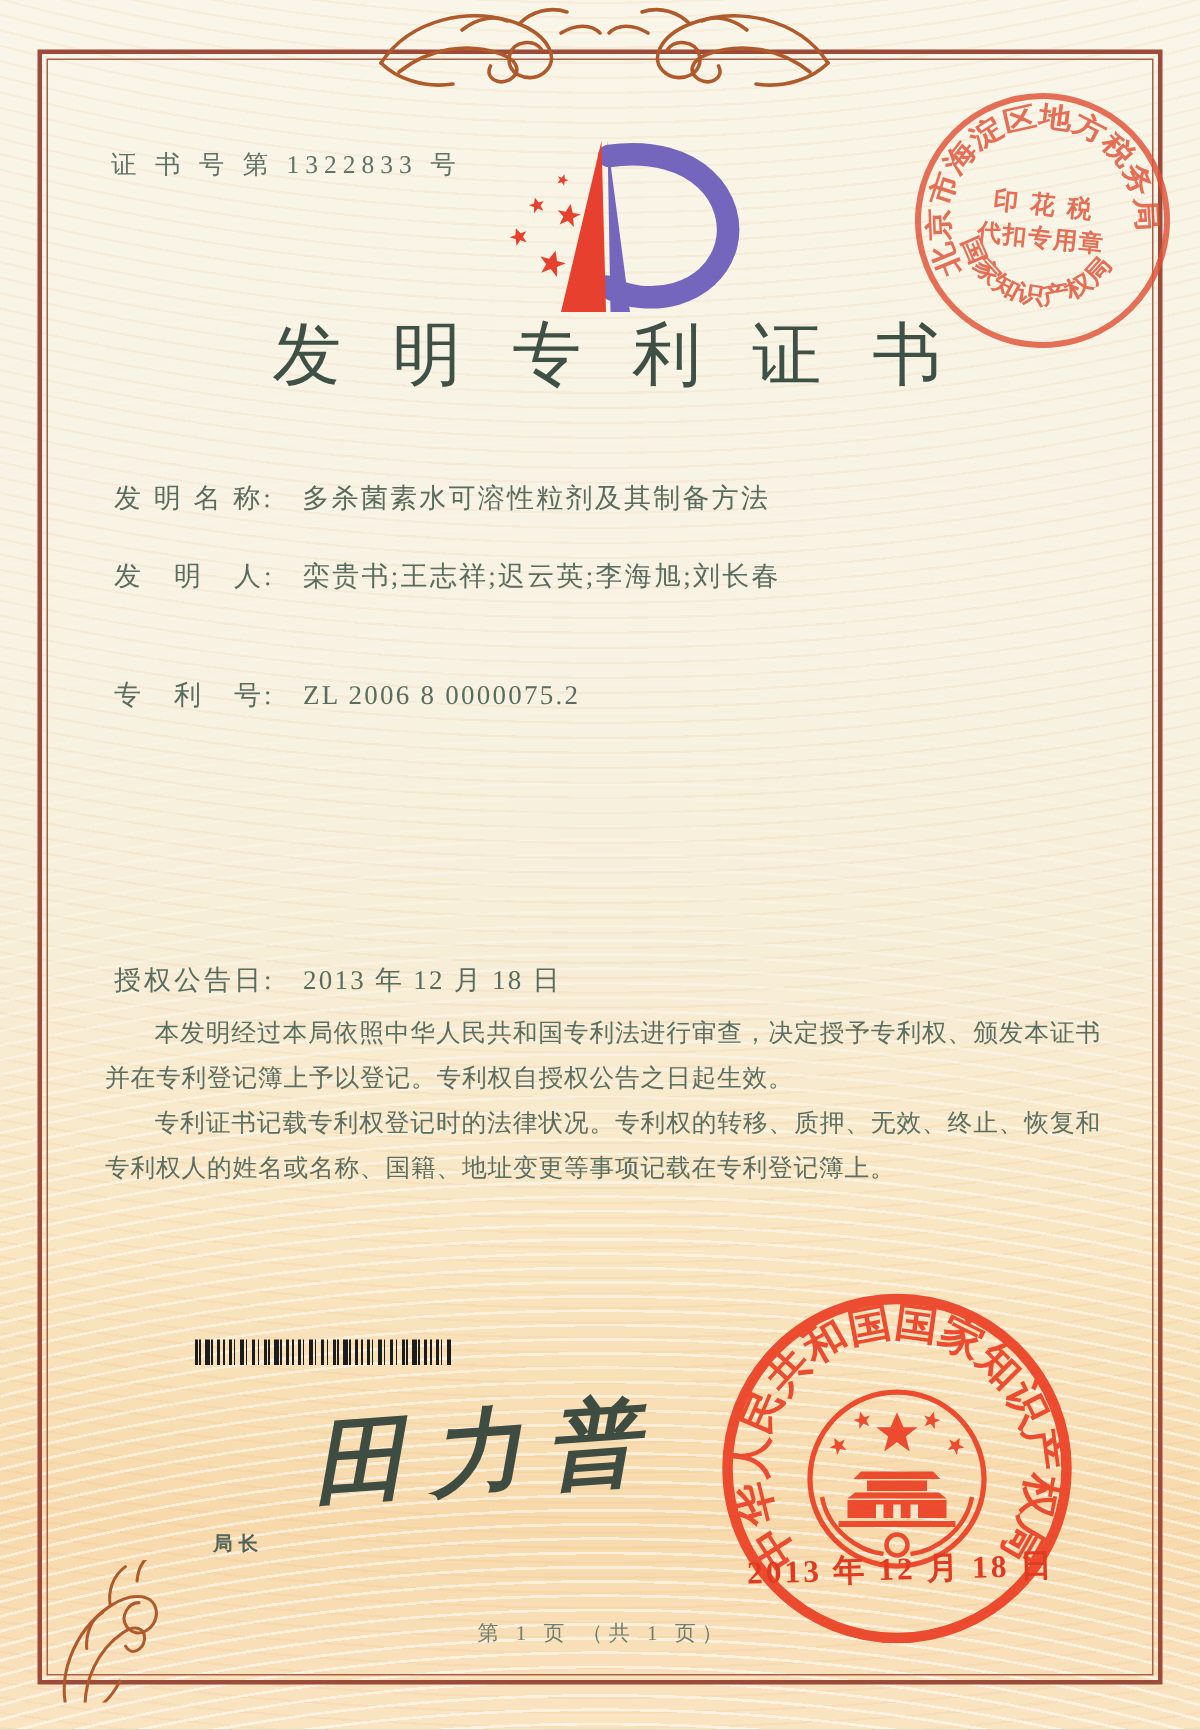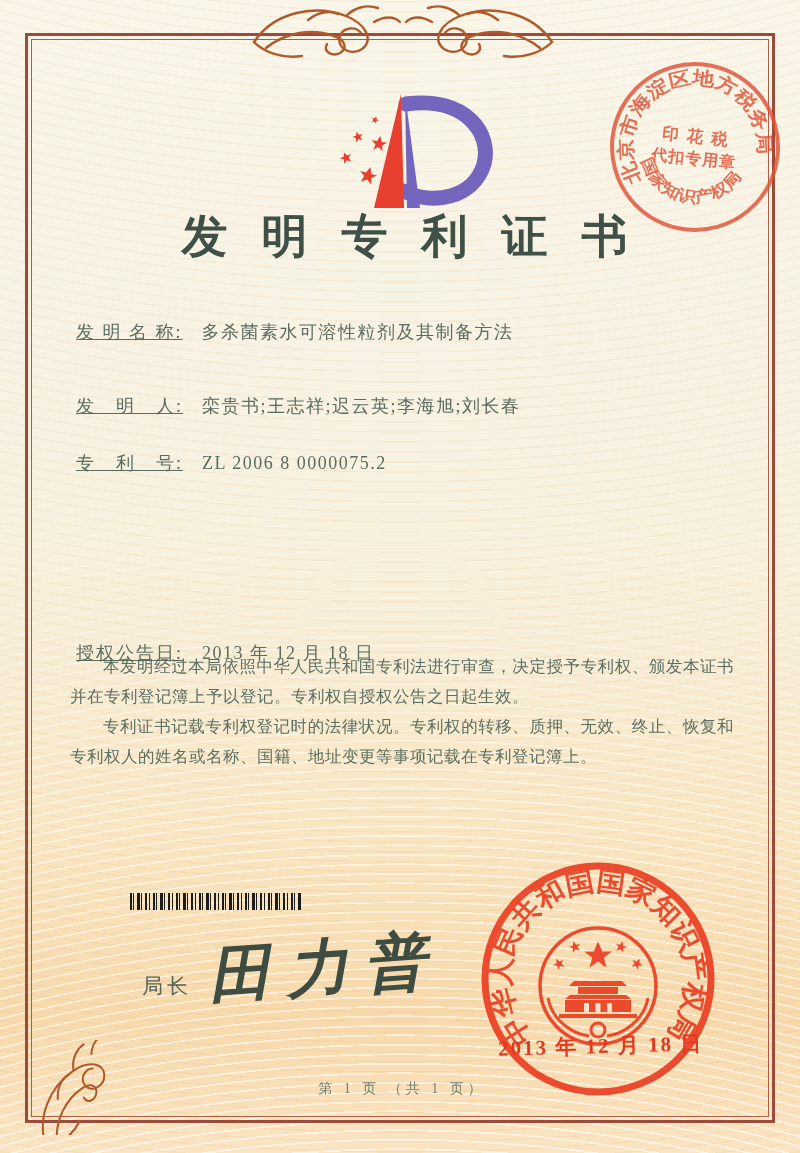--- a/index.html
+++ b/index.html
@@ -20,38 +20,38 @@
   }
   .frame{position:absolute;left:25px;top:33px;width:744px;height:1084px;border:3px solid #9c4a3a;}
   .frame-inner{position:absolute;inset:3px;border:1px solid #a9604a;}
   .ornament-top{position:absolute;left:248px;top:2px;width:310px;height:66px;}
   .ornament-bl{position:absolute;left:8px;top:1040px;width:175px;height:95px;}
   .cert-no{position:absolute;left:74px;top:98px;font-size:17px;letter-spacing:4px;color:#5f7265;}
   .logo{position:absolute;left:308px;top:92px;width:190px;height:124px;}
   .tax-stamp{position:absolute;left:606px;top:58px;width:178px;height:178px;transform:rotate(6deg);}
   .title{
     position:absolute;left:0;right:0;top:206px;text-align:center;
-    font-size:46px;font-weight:700;color:#3f5147;letter-spacing:34px;padding-left:43px;
+    font-size:46px;font-weight:400;color:#3f5147;letter-spacing:34px;padding-left:43px;
   }
   .row{position:absolute;left:76px;white-space:nowrap;font-size:18px;color:#5a6c5e;}
-  .flabel{letter-spacing:2px;margin-right:8px;text-decoration:underline;}
+  .flabel{letter-spacing:2px;margin-right:8px;}
   .fvalue{letter-spacing:1.5px;margin-left:11px;}
-  .body-text{position:absolute;left:70px;top:652px;width:664px;font-size:16.5px;line-height:30px;color:#5c6e60;text-align:justify;}
+  .body-text{position:absolute;left:70px;top:674px;width:664px;font-size:16.5px;line-height:30px;color:#5c6e60;text-align:justify;}
   .body-text p{margin:0;text-indent:2em;letter-spacing:.5px;}
   .barcode{
     position:absolute;left:130px;top:893px;width:172px;height:17px;
     background:repeating-linear-gradient(90deg,
       #1c1c1c 0 2px, transparent 2px 3px,
       #1c1c1c 3px 4px, transparent 4px 7px,
       #1c1c1c 7px 10px, transparent 10px 11px,
       #1c1c1c 11px 12px, transparent 12px 15px,
       #1c1c1c 15px 17px, transparent 17px 19px,
       #1c1c1c 19px 20px, transparent 20px 23px);
   }
-  .sig-title{position:absolute;left:142px;top:972px;font-size:21px;letter-spacing:4px;color:#53645a;}
+  .sig-title{position:absolute;left:142px;top:1020px;font-size:13px;letter-spacing:4px;color:#53645a;font-weight:bold;}
   .sig-name{
     position:absolute;left:208px;top:926px;font-size:62px;font-style:italic;font-weight:bold;
     letter-spacing:16px;color:#3e4c41;transform:rotate(-4deg);font-family:"DejaVu Serif",serif;
   }
   .main-seal{position:absolute;left:477px;top:858px;width:242px;height:242px;}
   .seal-date{
     position:absolute;left:498px;top:1032px;font-size:21px;letter-spacing:2px;
     color:#e23a20;font-weight:bold;transform:rotate(-1.5deg);
   }
   .footer{position:absolute;left:0;right:0;top:1080px;text-align:center;font-size:14px;letter-spacing:4px;padding-left:4px;color:#6e7e6f;}
@@ -85,20 +85,21 @@
 
   <svg class="ornament-top" viewBox="0 0 310 66">
     <use href="#flourish"></use>
     <use href="#flourish" transform="translate(310,0) scale(-1,1)"></use>
   </svg>
 
   <svg class="ornament-bl" viewBox="0 0 175 95">
     <use href="#flourish" transform="translate(8,92) rotate(-55) scale(0.85)"></use>
   </svg>
 
+  <div class="cert-no">证 书 号 第 1322833 号</div>
 
   <svg class="logo" viewBox="0 0 190 124">
     <path d="M98,12 C158,4 184,42 176,72 C166,106 124,114 96,99" stroke="#7466bd" stroke-width="15" fill="none" stroke-linecap="round"></path>
     <path d="M93,2 L96,116 L66,116 Z" fill="#e8402e"></path>
     <path d="M97,2 L112,116 L99,116 Z" fill="#7466bd"></path>
     <use href="#star" fill="#e8402e" transform="translate(67,28) scale(0.40) rotate(20)"></use>
     <use href="#star" fill="#e8402e" transform="translate(50,45) scale(0.55) rotate(-15)"></use>
     <use href="#star" fill="#e8402e" transform="translate(71,52) scale(0.82) rotate(10)"></use>
     <use href="#star" fill="#e8402e" transform="translate(38,66) scale(0.62) rotate(-20)"></use>
     <use href="#star" fill="#e8402e" transform="translate(60,84) scale(0.92) rotate(15)"></use>
@@ -122,21 +123,21 @@
       <text x="89" y="84" text-anchor="middle" font-size="16.5" font-weight="bold" fill="#e05136" letter-spacing="2">印 花 税</text>
       <text x="89" y="106" text-anchor="middle" font-size="16" font-weight="bold" fill="#e05136" letter-spacing="1">代扣专用章</text>
     </g>
   </svg>
 
   <div class="title">发明专利证书</div>
 
   <div class="row" style="top:320px">
     <span class="flabel">发 明 名 称:</span><span class="fvalue">多杀菌素水可溶性粒剂及其制备方法</span>
   </div>
-  <div class="row" style="top:394px">
+  <div class="row" style="top:372px">
     <span class="flabel">发　明　人:</span><span class="fvalue">栾贵书;王志祥;迟云英;李海旭;刘长春</span>
   </div>
   <div class="row" style="top:451px">
     <span class="flabel">专　利　号:</span><span class="fvalue">ZL 2006 8 0000075.2</span>
   </div>
   <div class="row" style="top:641px">
     <span class="flabel">授权公告日:</span><span class="fvalue">2013 年 12 月 18 日</span>
   </div>
 
   <div class="body-text">

